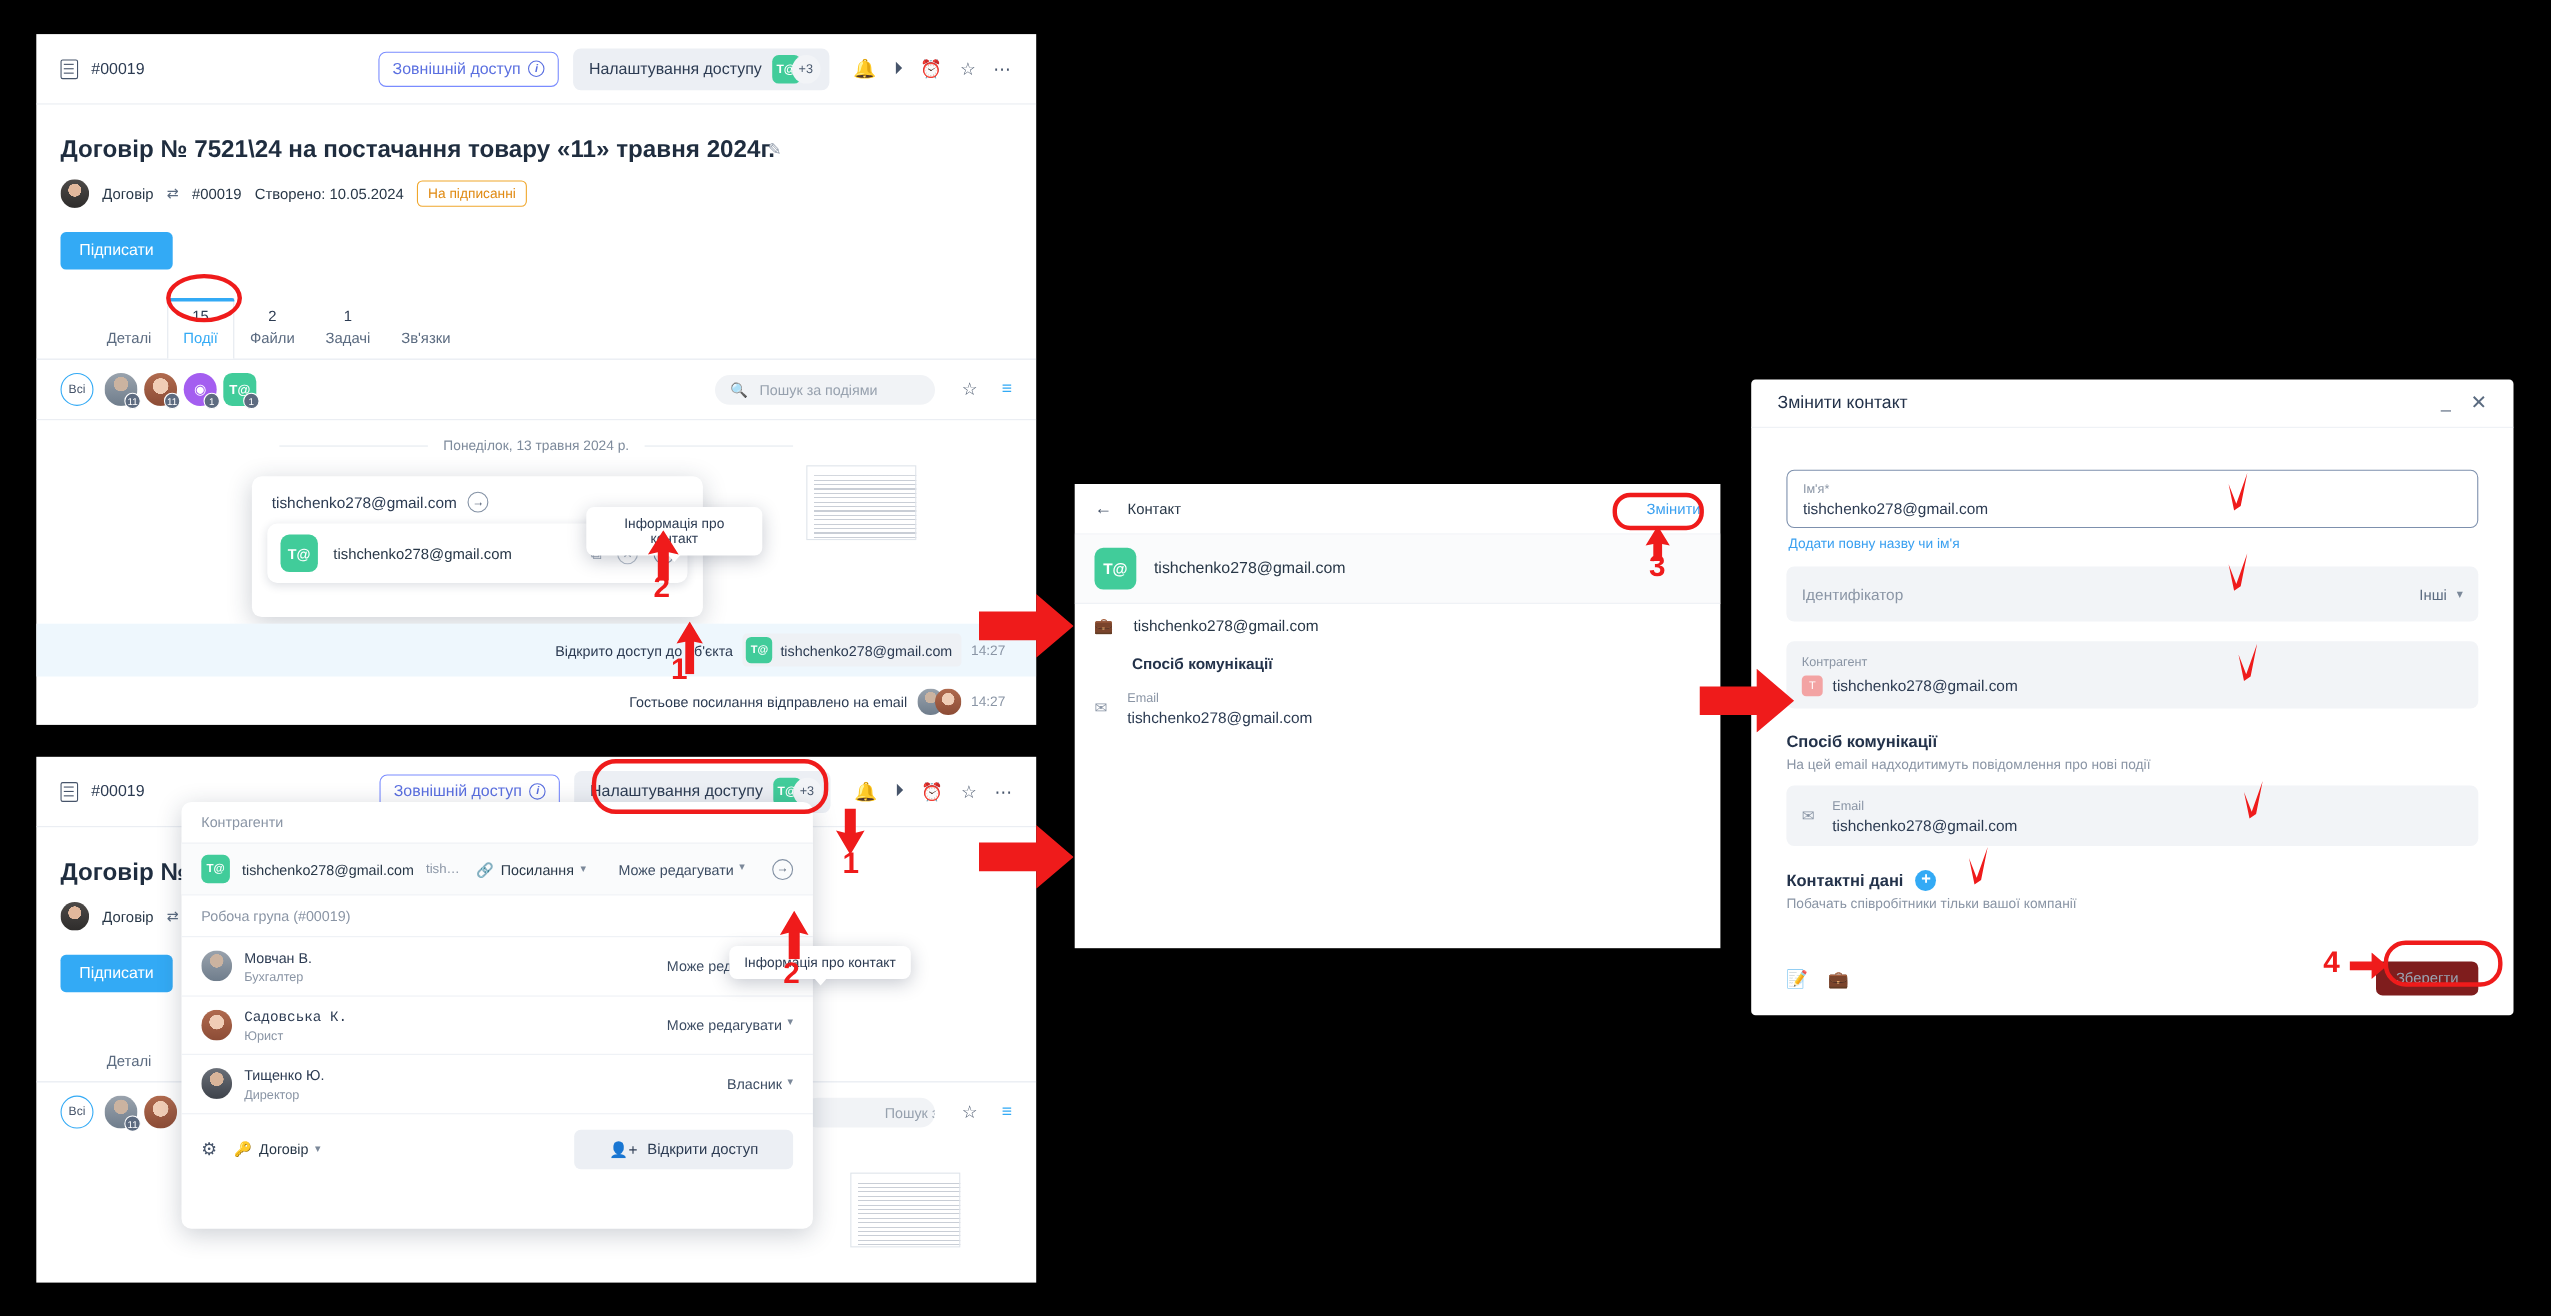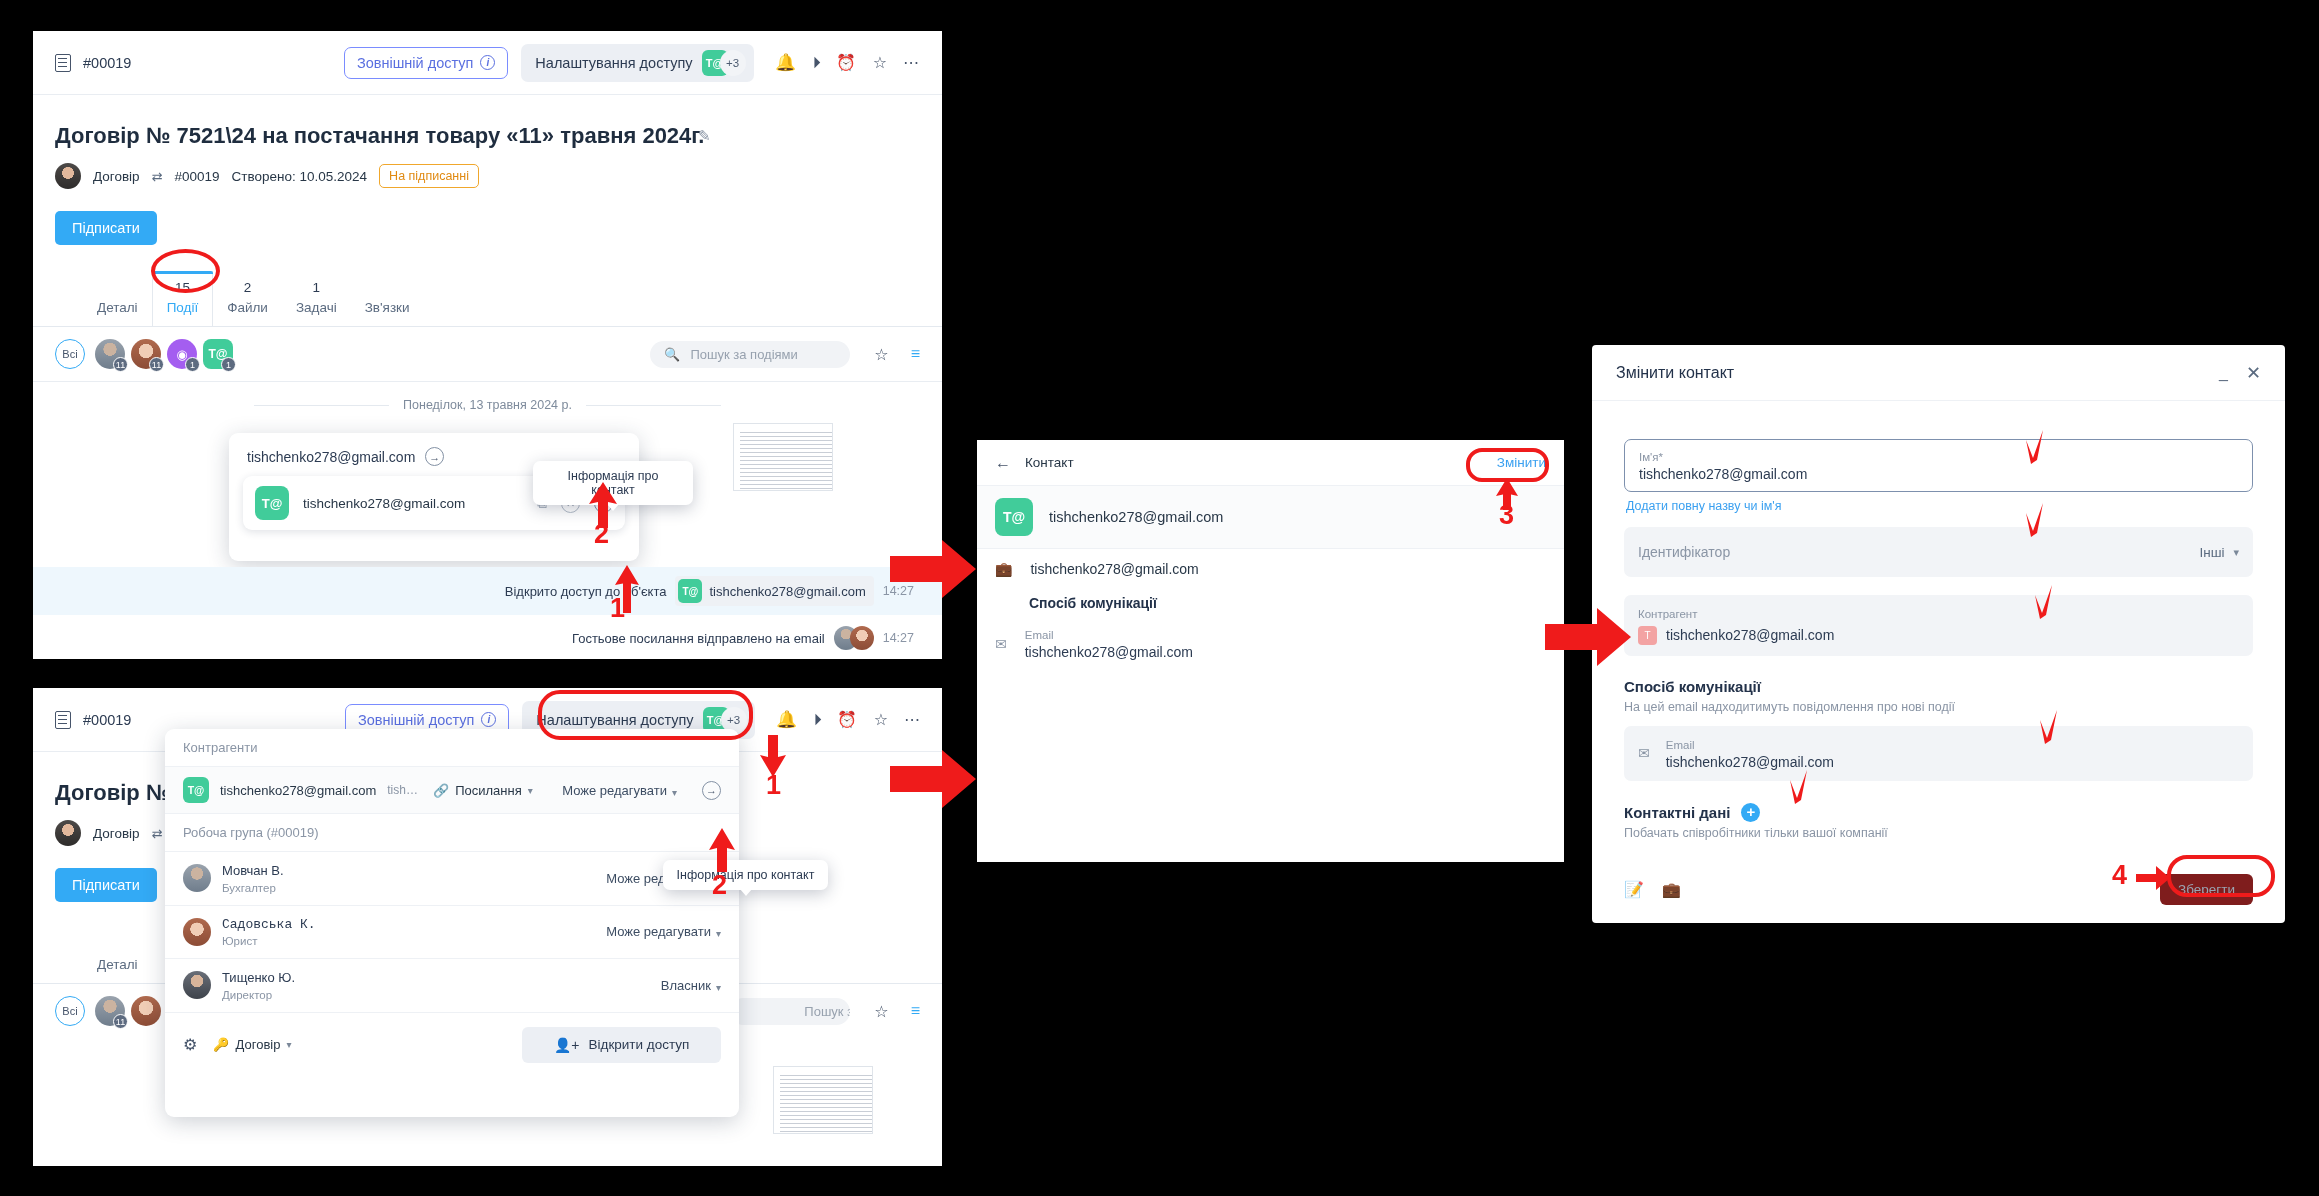--- a/index.html
+++ b/index.html
@@ -100,21 +100,21 @@
   .fvalue{font-size:14px;color:#2c3b52;}
   .h-sec{font-size:15px;font-weight:bold;color:#23324a;}
   .plus-btn{width:19px;height:19px;border-radius:50%;background:#33aaf5;color:#fff;font-size:15px;line-height:17px;
     text-align:center;display:inline-block;font-weight:bold;}
   .save-btn{background:#7f1d1d;color:#9aa4b2;border:0;border-radius:6px;padding:8px 18px;font-size:13.5px;font-family:inherit;}
 
   .dd-head{color:#8a95a5;font-size:13px;padding:11px 18px;}
   .dd-row{display:flex;align-items:center;padding:10px 18px;gap:11px;font-size:13px;border-top:1px solid #eef1f5;}
   .dd-name{font-size:13px;color:#2c3b52;line-height:1.35;}
   .dd-sub{font-size:11.5px;color:#8a95a5;}
-  .dd-right{color:#3d4d63;font-size:13px;display:flex;align-items:flex-end;gap:5px;}
+  .dd-right{color:#3d4d63;font-size:13px;display:flex;align-items:flex-start;gap:5px;}
   .open-access{background:#eceff4;border-radius:6px;padding:10px 0;flex:1;display:flex;align-items:center;
      justify-content:center;gap:9px;color:#2c3b52;font-size:13.5px;}
 
   .red-arrow{position:absolute;}
 </style>
 </head>
 <body>
 
 <div class="panel" style="left:33px;top:31px;width:909px;height:628px;">
 
@@ -457,21 +457,21 @@
   </div>
 </div>
 
 <div class="ann-rect" style="left:1466px;top:448px;width:83px;height:34px;border-radius:16px;"></div>
 <div class="ann-num" style="left:1499px;top:500px;">3</div>
 <svg class="red-arrow" style="left:1494px;top:478px;" width="26" height="32" viewBox="0 0 26 32">
   <path d="M13 0 L24 18 L17 16.5 L17 32 L9 32 L9 16.5 L2 18 Z" fill="#ef1b1b"></path>
 </svg>
 
 <div class="panel" style="left:1592px;top:345px;width:693px;height:578px;border-radius:4px;">
-  <div class="row" style="height:56px;padding:0 24px;border-bottom:1px solid #eef1f5;">
+  <div class="row" style="height:44px;padding:0 24px;border-bottom:1px solid #eef1f5;">
     <span style="font-size:16px;color:#23324a;">Змінити контакт</span>
     <span class="spacer"></span>
     <span style="color:#5b6b80;font-size:16px;margin-right:18px;">_</span>
     <span style="color:#5b6b80;font-size:18px;">✕</span>
   </div>
 
   <div style="padding:22px 32px 0;">
     <div class="dlg-field">
       <span class="flabel" style="display:block;">Ім'я*</span>
       <span class="fvalue">tishchenko278@gmail.com</span>

